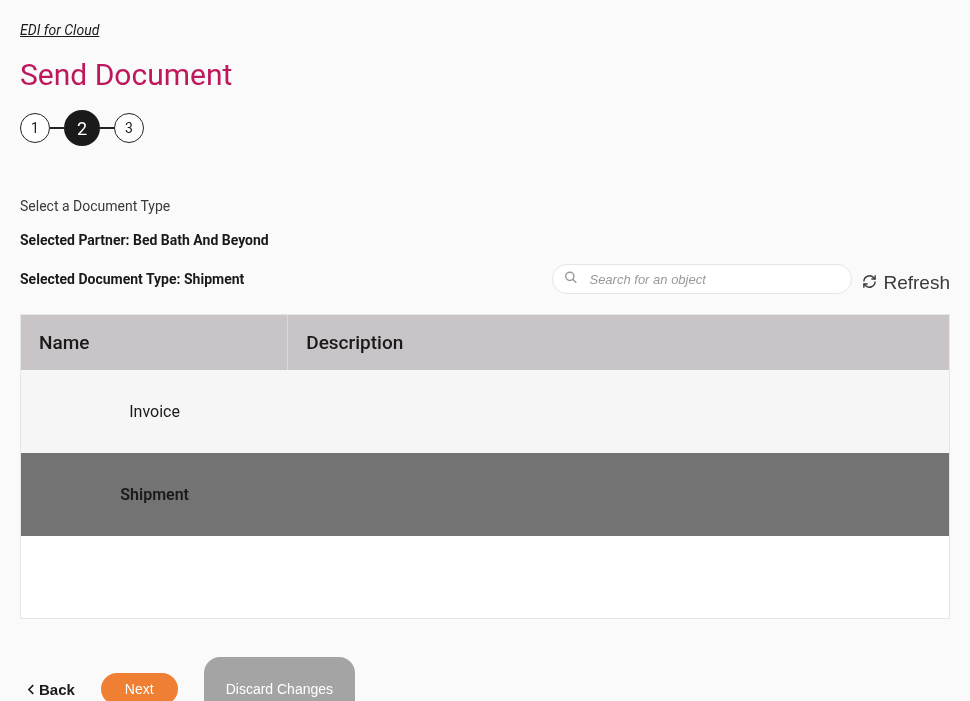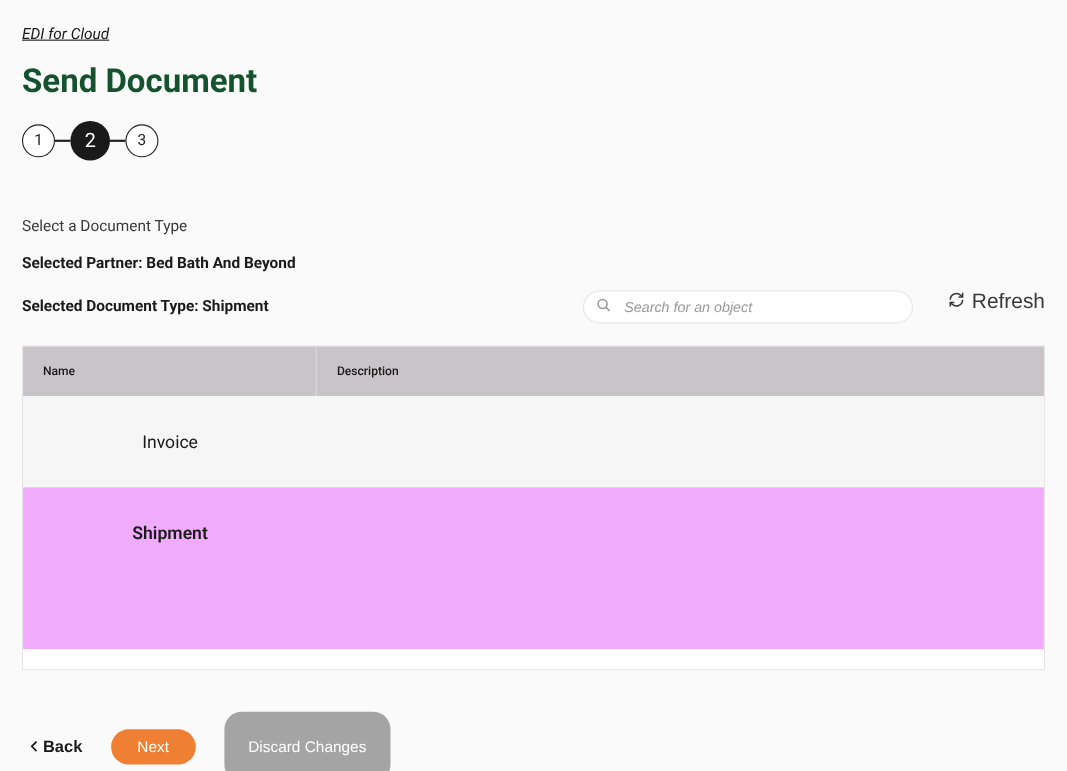--- a/index.html
+++ b/index.html
@@ -15,23 +15,23 @@
     .breadcrumb-link {
       color: #1a1a1a;
       text-decoration: underline;
       font-size: 14px;
       cursor: pointer;
       display: inline-block;
       font-style: italic;
     }
     .page-title {
       font-size: 30px;
-      font-weight: 700;
+      font-weight: 400;
       margin-top: 18px;
-      color: #14532d;
+      color: #be185d;
     }
     .stepper {
       display: flex;
       align-items: center;
       margin-top: 18px;
     }
     .step {
       width: 30px;
       height: 30px;
       border-radius: 50%;
@@ -69,22 +69,22 @@
       color: #1a1a1a;
     }
     .selected-row2 {
       display: flex;
       align-items: center;
       justify-content: space-between;
       margin-top: 16px;
     }
     .search-refresh {
       display: flex;
-      align-items: flex-start;
-      gap: 32px;
+      align-items: flex-end;
+      gap: 10px;
     }
     .search-box {
       position: relative;
       width: 300px;
     }
     .search-input {
       width: 100%;
       height: 30px;
       border: 1px solid #e5e5e5;
       border-radius: 15px;
@@ -121,36 +121,36 @@
       margin-top: 20px;
       border: 1px solid #e5e5e5;
       background: #fff;
     }
     .thead {
       display: flex;
       background: #c8c4c7;
     }
     .th {
       padding: 16px 18px;
-      font-size: 11px;
+      font-size: 19px;
       font-weight: 500;
       color: #1a1a1a;
     }
     .th.name { width: 28.8%; border-right: 1px solid #ddd8db; }
     .th.desc { flex: 1; }
     .tbody {
       height: 248px;
       background: #fff;
     }
     .tr {
       display: flex;
       cursor: pointer;
     }
     .tr.normal { background: #f6f6f6; }
-    .tr.selected { background: #f0abfc; flex-direction: column; }
+    .tr.selected { background: #737373; }
     .td {
       padding: 32px 18px;
       font-size: 16px;
       text-align: center;
     }
     .td.name { width: 28.8%; }
     .td.desc { flex: 1; }
     .tr.selected .td { font-weight: 600; }
     .footer {
       display: flex;

